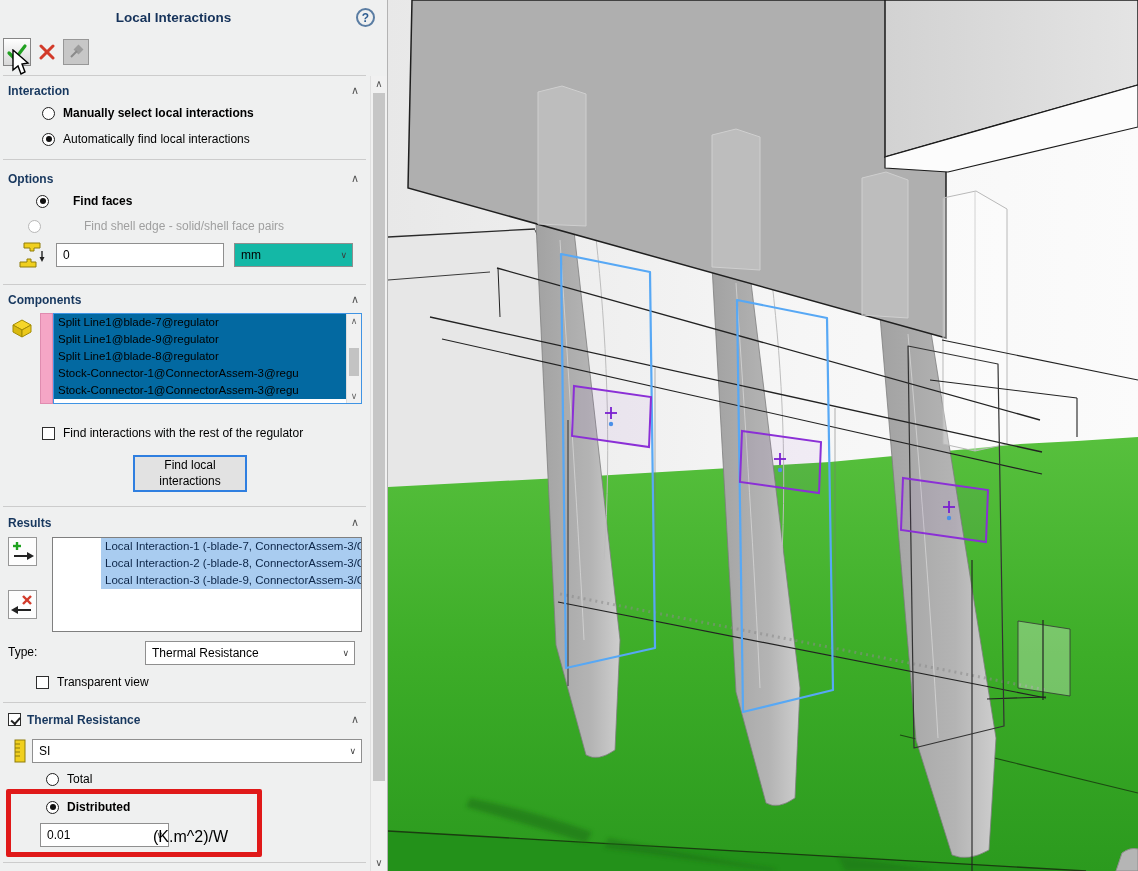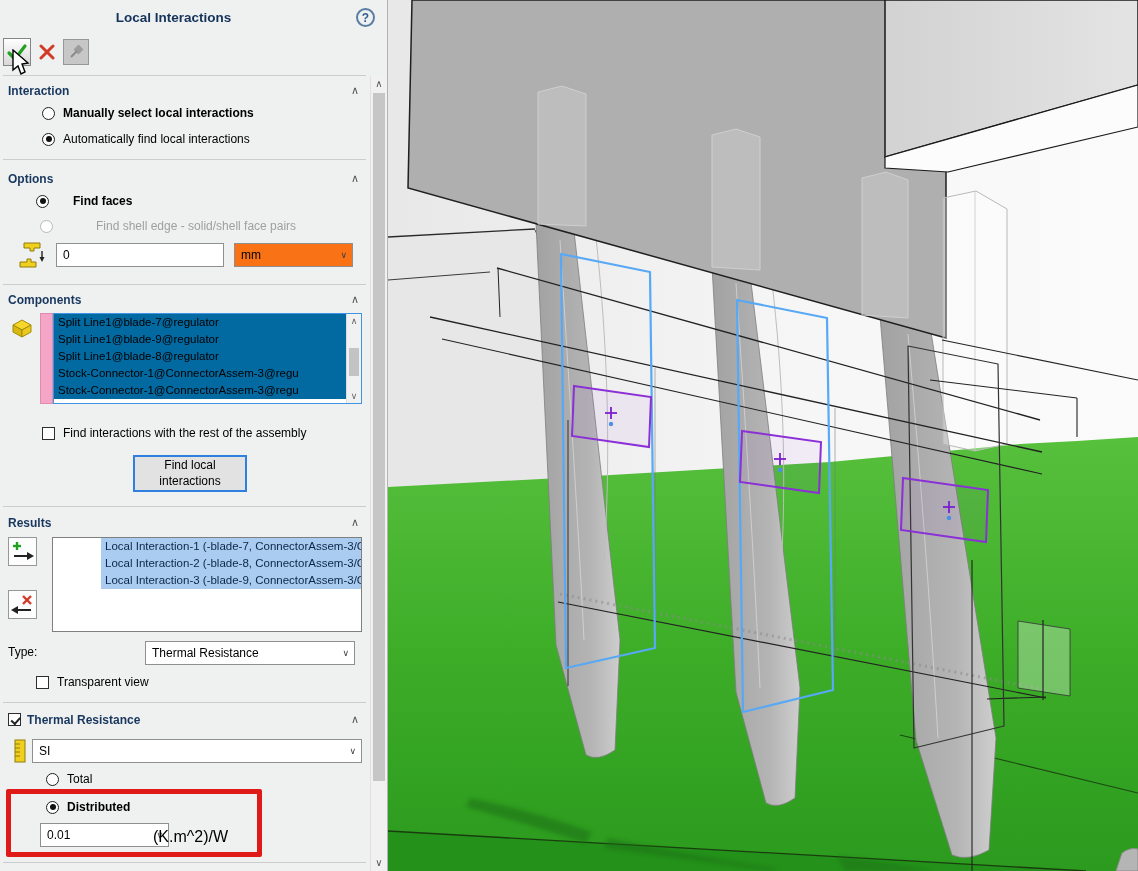--- a/index.html
+++ b/index.html
@@ -27,21 +27,21 @@
 
   .radio { width:13px; height:13px; border:1px solid #1f1f1f; border-radius:50%; background:#fff; position:relative; flex:none; }
   .radio.sel::after { content:""; position:absolute; left:2.5px; top:2.5px; width:6px; height:6px; background:#111; border-radius:50%; }
   .radio.dis { border-color:#b8b8b8; }
 
   .cb { width:13px; height:13px; border:1px solid #2e2e2e; background:#fff; flex:none; position:relative; }
   .cb.checked::after { content:""; position:absolute; left:2px; top:2.5px; width:7px; height:3.5px; border-left:2px solid #222; border-bottom:2px solid #222; transform:rotate(-48deg); }
 
   .inp { position:absolute; height:24px; background:#fff; border:1px solid #8f8f8f; font-size:12px; padding:0 6px; font-family:"Liberation Sans",sans-serif; }
   .dd  { position:absolute; height:24px; background:#fff; border:1px solid #8f8f8f; display:flex; align-items:center; padding:0 20px 0 6px; font-size:12px; }
-  .dd.gray { background:#f97316; }
+  .dd.gray { background:#14b8a6; }
   .dd .arr { position:absolute; right:5px; top:6px; color:#3c3c3c; font-size:9px; }
 
   .list { position:absolute; background:#fff; overflow:hidden; }
   .comp-list { border:1.5px solid #3f94e4; }
   .res-list  { border:1px solid #7f7f7f; }
   .item { height:17px; line-height:17px; padding:0 4px; font-size:11.5px; white-space:nowrap; overflow:hidden; }
   .comp-list .item.sel { background:#0369a1; }
   .res-list  .item.sel { background:#a9ccf0; color:#0d2648; }
 
   .lscroll { position:absolute; right:0; top:0; bottom:0; width:15px; background:#f1f1f1; border-left:1px solid #dddddd; font-size:9px; color:#666; }
@@ -115,21 +115,21 @@
   <div class="div" style="top:159px;"></div>
 
   <div class="hdr" style="top:171px;">
     <span>Options</span>
     <span class="chev">∧</span>
   </div>
   <div class="row bold" style="left:36px; top:194px;gap:24px;">
     <span class="radio sel"></span>
     <span>Find faces</span>
   </div>
-  <div class="row dis" style="left:40px; top:219px;gap:43px;">
+  <div class="row dis" style="left:28px; top:219px;gap:43px;">
     <span class="radio dis"></span>
     <span>Find shell edge - solid/shell face pairs</span>
   </div>
   <div style="position:absolute; left:18px; top:241px;">
     <svg width="28" height="28">
       <polygon points="6,2 22,2 22,7 16,7 16,10 12,10 12,7 6,7" fill="#f0cf1e" stroke="#8f7c0a" stroke-width="1"></polygon>
       <polygon points="2,26 18,26 18,21 13,21 13,18 9,18 9,21 2,21" fill="#f0cf1e" stroke="#8f7c0a" stroke-width="1"></polygon>
       <line x1="24" y1="10" x2="24" y2="18" stroke="#222" stroke-width="1.4"></line>
       <polygon points="21.5,16 26.5,16 24,21" fill="#222"></polygon>
     </svg>
@@ -160,21 +160,21 @@
     <div class="item sel">Stock-Connector-1@ConnectorAssem-3@regu</div>
     <div class="item sel">Stock-Connector-1@ConnectorAssem-3@regu</div>
     <div class="lscroll">
       <div class="up">∧</div>
       <div class="thumb" style="top:34px; height:28px;"></div>
       <div class="dn">∨</div>
     </div>
   </div>
   <div class="row" style="left:42px; top:426px;">
     <span class="cb"></span>
-    <span>Find interactions with the rest of the assembly</span>
+    <span>Find interactions with the rest of the regulator</span>
   </div>
   <button class="findbtn">
     <span>Find local</span>
     <span>interactions</span>
   </button>
   <div class="div" style="top:506px;"></div>
 
   <div class="hdr" style="top:515px;">
     <span>Results</span>
     <span class="chev">∧</span>

